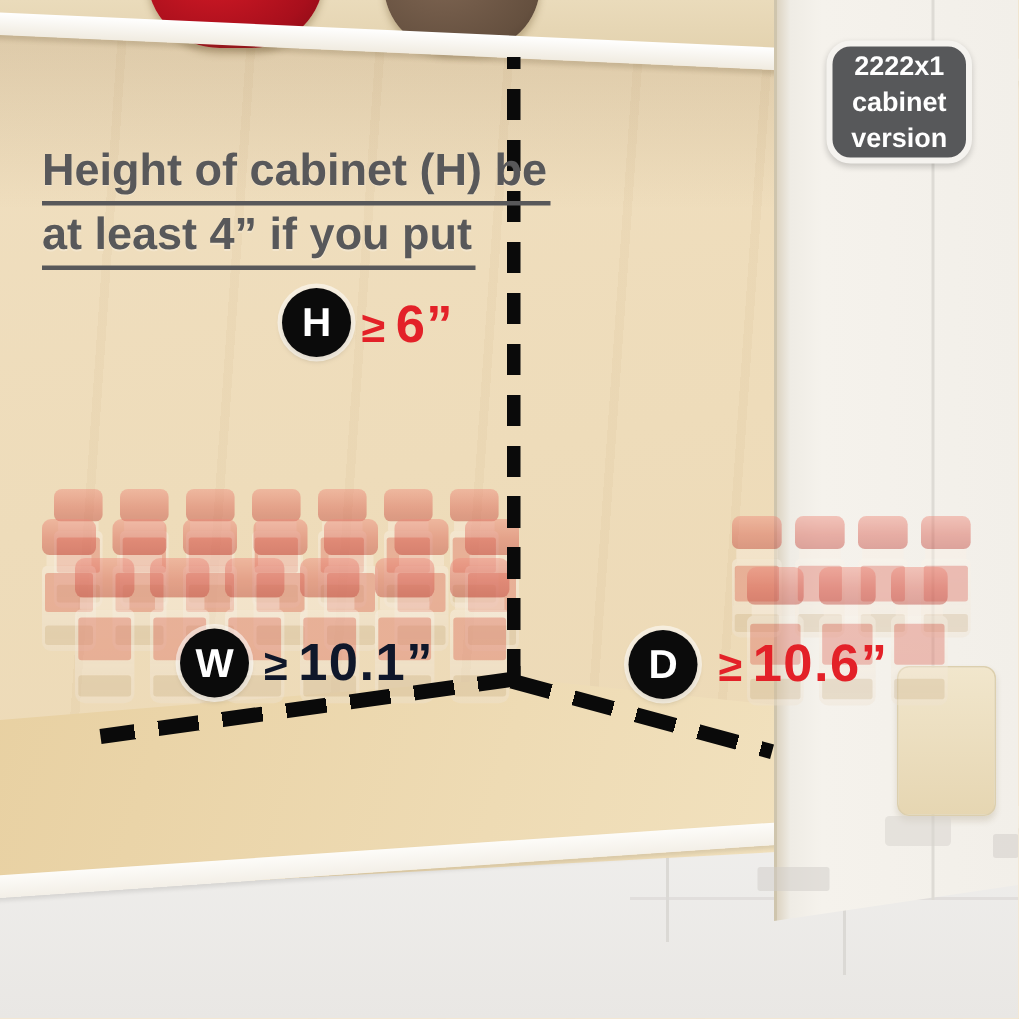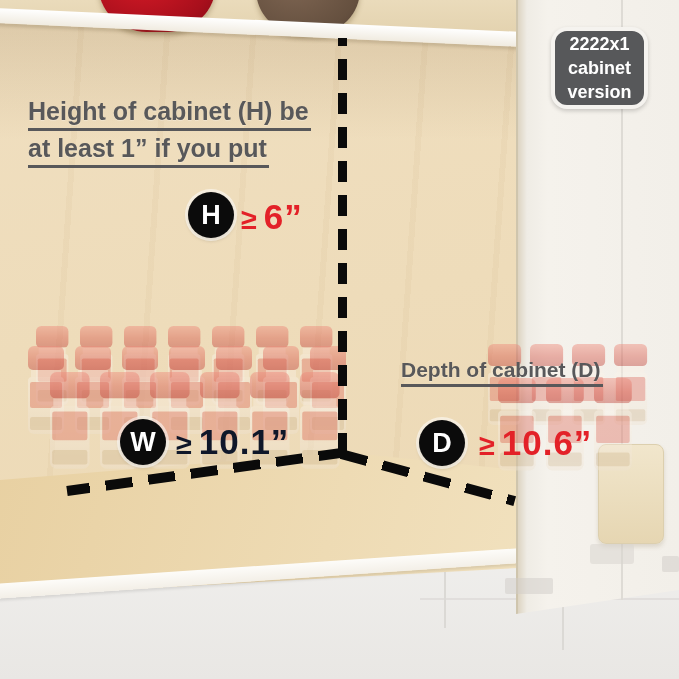--- a/index.html
+++ b/index.html
@@ -85,21 +85,21 @@
     background:repeating-linear-gradient(270deg,#0a0a0a 0 27px,transparent 27px 43px);}
   .dash-right{position:absolute;left:341px;top:449px;width:180px;height:10px;
     transform:rotate(15.2deg);transform-origin:left center;
     background:repeating-linear-gradient(90deg,#0a0a0a 0 27px,transparent 27px 43px);}
   .dash-corner{position:absolute;left:338px;top:444px;width:9px;height:12px;background:#0a0a0a;}
 
   
   .note{position:absolute;color:var(--note-gray);font-weight:800;line-height:1.16;
     text-shadow:0 1px 0 rgba(255,255,255,.25);}
   .note .ln{display:inline-block;border-bottom:3px solid currentColor;padding:0 2px 2px 0;margin-bottom:3px;}
-  .note.height{left:28px;top:97px;font-size:25px;}
+  .note.height{left:28px;top:97px;font-size:30px;}
   .note.depth{left:401px;top:358px;font-size:21px;}
 
   .marker{position:absolute;width:46px;height:46px;border-radius:50%;
     background:var(--marker-black);color:#fff;display:flex;align-items:center;justify-content:center;
     font-size:27px;font-weight:800;
     box-shadow:0 0 0 3px rgba(255,255,255,.55), 0 2px 4px rgba(0,0,0,.25);}
   .marker.h{left:188px;top:192px;}
   .marker.w{left:120px;top:419px;}
   .marker.d{left:419px;top:420px;}
 
@@ -371,25 +371,24 @@
       </div>
     </div>
 
   <div class="dash-v"></div>
   <div class="dash-corner"></div>
   <div class="dash-left"></div>
   <div class="dash-right"></div>
 
   <div class="note height">
     <div><span class="ln">Height of cabinet (H) be</span></div>
-    <div><span class="ln">at least 1” if you put</span></div>
+    <div><span class="ln">at least 4” if you put</span></div>
   </div>
 
   <div class="note depth">
-    <div><span class="ln">Depth of cabinet (D)</span></div>
   </div>
 
   <div class="marker h">H</div>
   <div class="value h">
     <span class="ge">≥</span><span>6”</span>
   </div>
 
   <div class="marker w">W</div>
   <div class="value w">
     <span class="ge">≥</span><span>10.1”</span>

